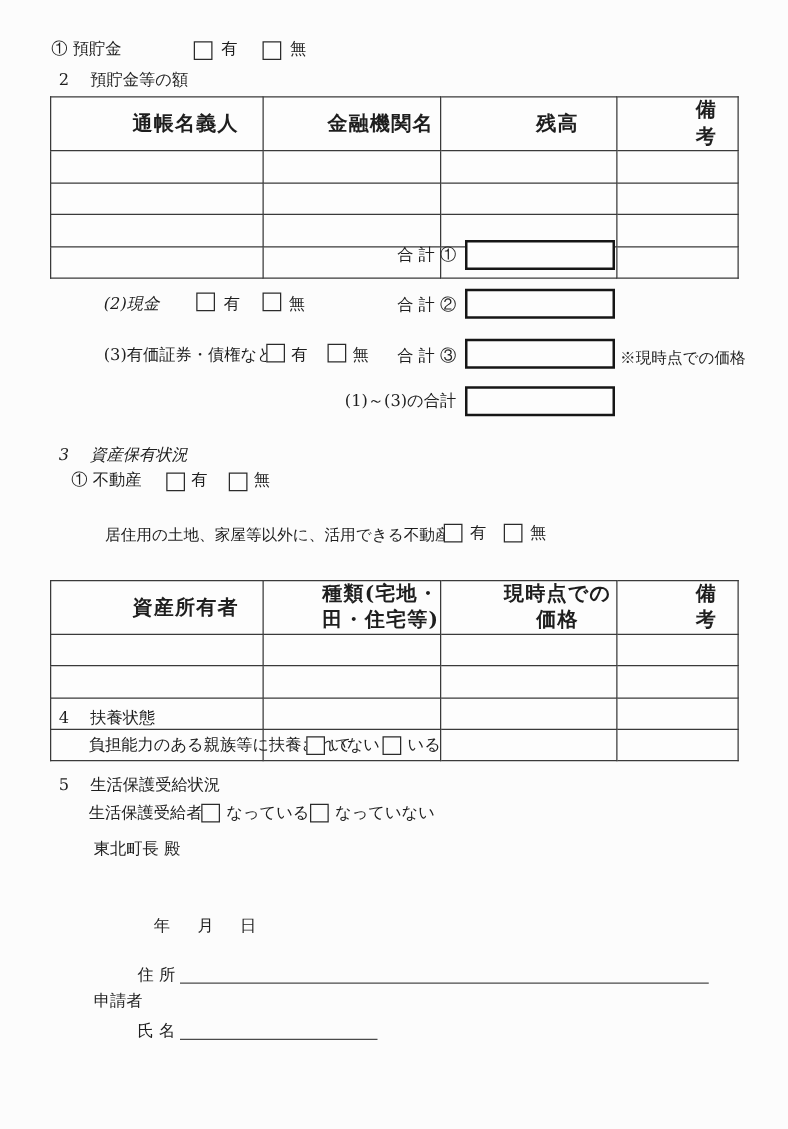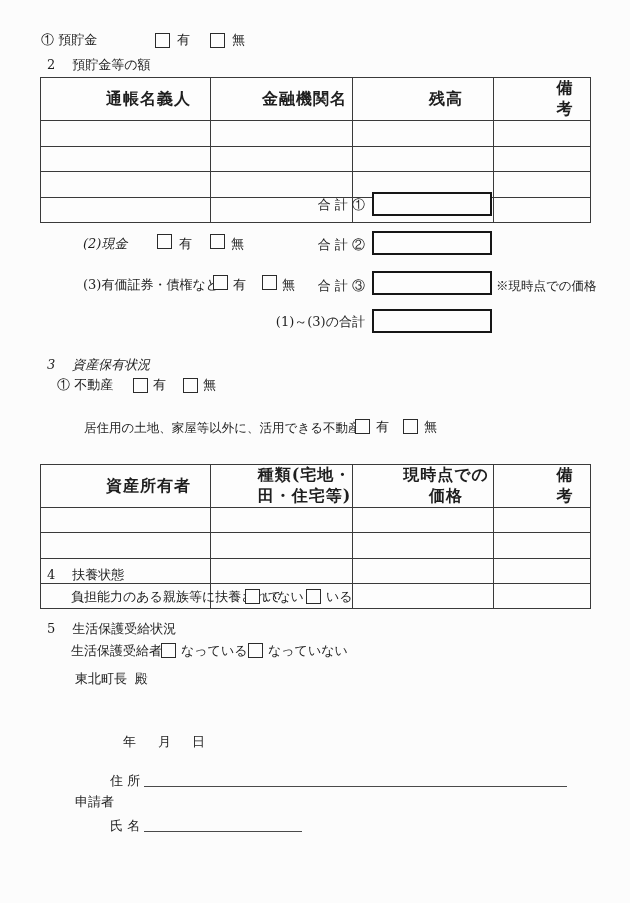--- a/index.html
+++ b/index.html
@@ -172,21 +172,21 @@
 
   <div class="abs" style="left:47px;top:621px;">
     <span>5</span><span class="sec-title">生活保護受給状況</span>
   </div>
   <div class="abs" style="left:71px;top:643px;">生活保護受給者に</div>
   <span class="cb" style="left:161px;top:643px;"></span>
   <div class="abs" style="left:181px;top:643px;">なっている</div>
   <span class="cb" style="left:248px;top:643px;"></span>
   <div class="abs" style="left:268px;top:643px;">なっていない</div>
 
-  <div class="abs" style="left:75px;top:672px;font-family:Liberation Mono, monospace;">東北町長 殿</div>
+  <div class="abs" style="left:75px;top:672px;">東北町長 殿</div>
 
   <div class="abs" style="left:123px;top:734px;">年</div>
   <div class="abs" style="left:158px;top:734px;">月</div>
   <div class="abs" style="left:192px;top:734px;">日</div>
 
   <div class="abs" style="left:110px;top:773px;">住 所</div>
   <span class="wline" style="left:144px;top:772px;width:423px;"></span>
 
   <div class="abs" style="left:75px;top:794px;">申請者</div>
 

